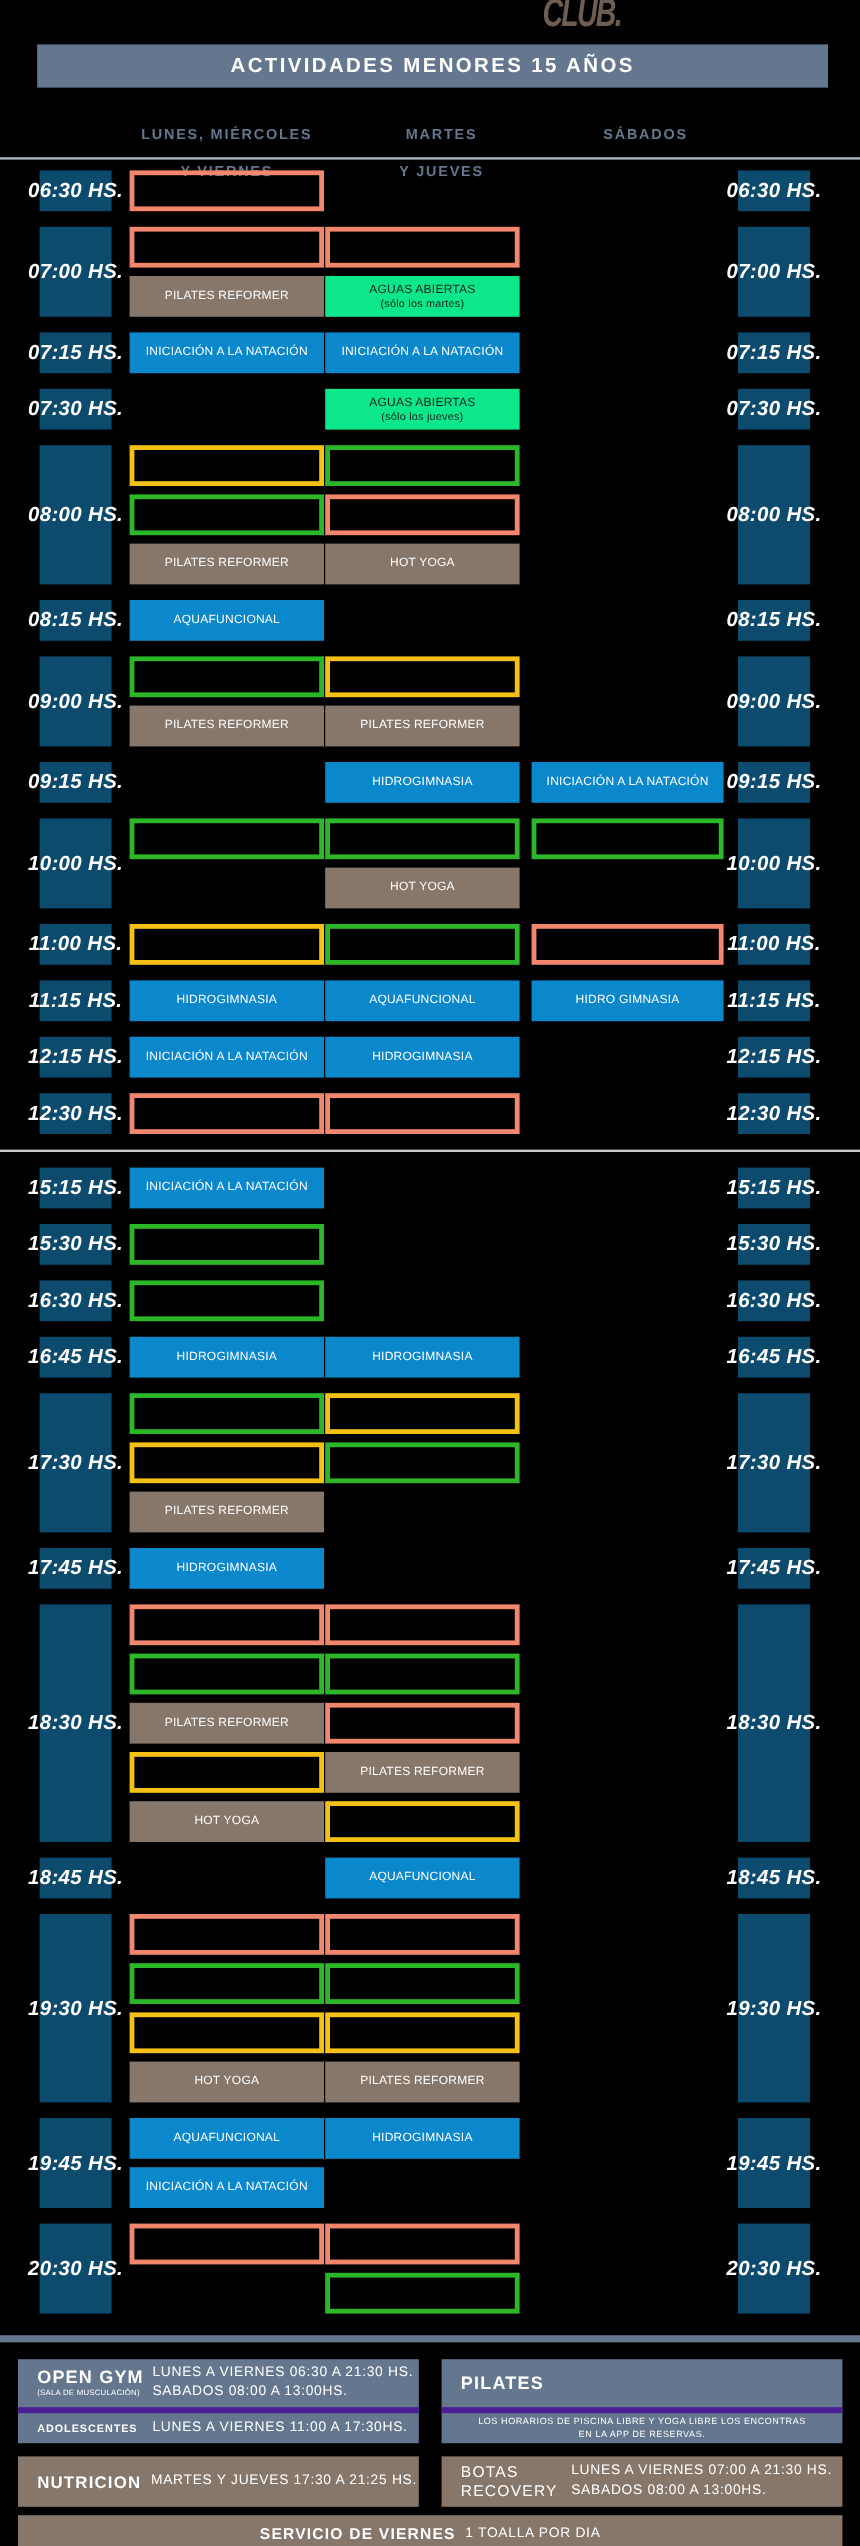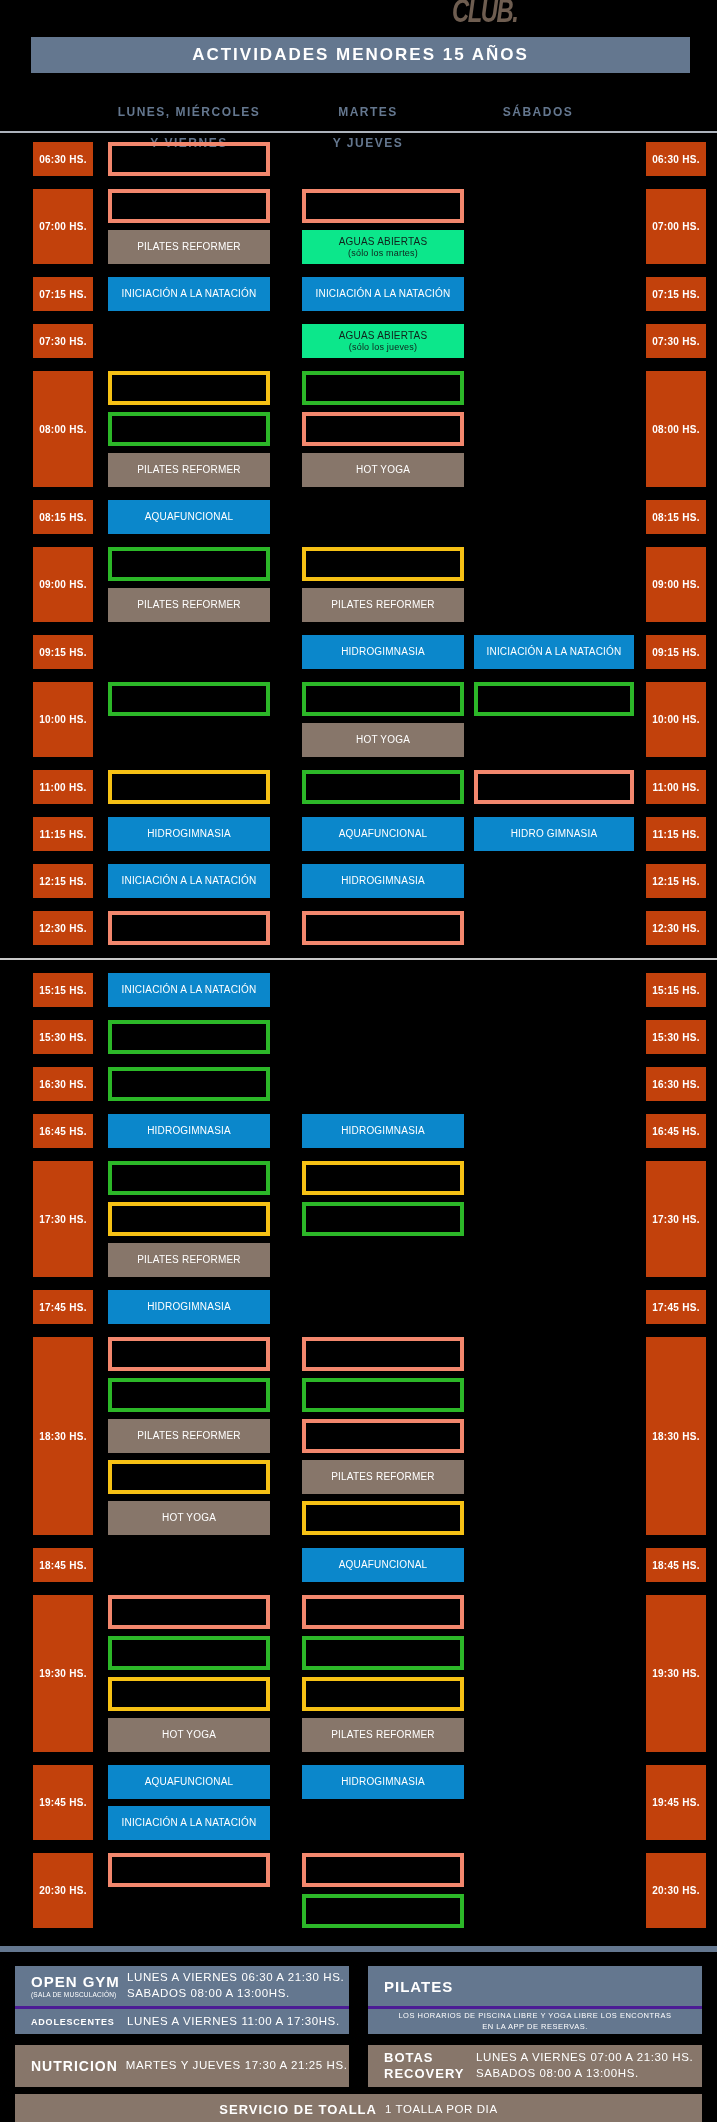--- a/index.html
+++ b/index.html
@@ -23,62 +23,62 @@
     font-size:12px;line-height:1.3;letter-spacing:1.5px;white-space:pre-line;
   }
   .ch1{left:88px;width:202px}
   .ch2{left:287px;width:162px}
   .ch3{left:458px;width:160px}
   .toprule{position:absolute;top:131px;left:0;width:717px;height:2px;background:#ADB3BC}
   
   #schedule{position:absolute;top:142px;left:0;width:717px}
   .srow{display:flex;align-items:stretch;padding-left:33px;margin-bottom:13px}
   .tbox{
-    width:60px;min-height:34px;background:#c2410c;color:#fff;font-weight:bold;
-    font-size:10px;letter-spacing:.3px;display:flex;align-items:center;
-    justify-content:center;white-space:nowrap;flex:0 0 auto;
+    width:60px;min-height:34px;background:#0c4a6e;color:#fff;font-weight:bold;
+    font-size:17px;letter-spacing:.3px;display:flex;align-items:center;
+    justify-content:center;white-space:nowrap;flex:0 0 auto;font-style:italic;
   }
   .tbox.right{margin-left:12px}
   .colcells{display:flex;flex-direction:column;flex:0 0 auto}
   .c1{width:162px;margin-left:15px}
-  .c2{width:162px;margin-left:32px}
+  .c2{width:162px;margin-left:1px}
   .c3{width:160px;margin-left:10px}
   .cell{
     height:34px;margin-bottom:7px;box-sizing:border-box;flex:0 0 auto;
     display:flex;flex-direction:column;align-items:center;justify-content:center;
     font-size:10px;color:#fff;text-align:center;line-height:1.15;letter-spacing:.2px;
   }
   .cell:last-child{margin-bottom:0}
   .cell.outline{border:4px solid;background:transparent}
   .cell .sub{font-size:9px;margin-top:1px}
   .cell.darktext{color:#10221c}
   .sdivider{height:2px;background:#C9C9C9;margin:0 0 13px 0;width:717px}
   
   .botbar{position:absolute;top:1946px;left:0;width:717px;height:6px;background:#64778F}
   #info{position:absolute;top:1966px;left:15px;width:687px;color:#fff}
   .inforow{display:flex;justify-content:space-between}
   .rowA{margin-bottom:11px}
   .rowB{margin-bottom:7px}
   .ibox{width:334px;box-sizing:border-box}
   .slatebox{background:#64778F}
   .taupebox{background:#87766A}
-  .ibox-top{height:40px;display:flex;align-items:center;padding:0 10px 0 16px;border-bottom:3px solid #4c1d95}
+  .ibox-top{height:40px;display:flex;align-items:center;padding:0 10px 0 16px;border-bottom:5px solid #4c1d95}
   .ibox-bottom{height:25px;display:flex;align-items:center;padding:0 10px 0 16px}
   .ilabel{width:96px;flex:0 0 auto}
   .big{font-size:15px;font-weight:bold;letter-spacing:1px;line-height:1;white-space:nowrap}
   .tiny{font-size:6.5px;letter-spacing:.2px;margin-top:2px;white-space:nowrap}
   .smlab{font-size:9px;font-weight:bold;letter-spacing:.8px}
   .itext{font-size:11.5px;letter-spacing:.6px;line-height:1.35;white-space:nowrap}
   .ibox-note{height:25px;display:flex;flex-direction:column;align-items:center;justify-content:center;
     font-size:7.5px;letter-spacing:.5px;line-height:1.4;text-align:center}
   .nut{height:42px;display:flex;align-items:center;padding:0 10px 0 16px}
   .nut .big{margin-right:8px;font-size:14px}
   .nut .itext{display:inline}
   .bot{height:42px;display:flex;align-items:center;padding:0 10px 0 16px}
-  .bot .ilabel{width:92px;font-size:13px;font-weight:bold;letter-spacing:1px;line-height:1.2}
+  .bot .ilabel{width:92px;font-size:13px;font-weight:normal;letter-spacing:1px;line-height:1.2}
   .towelbar{height:30px;display:flex;align-items:center;justify-content:center}
   .towelbar .big{font-size:13px;margin-right:8px}
   .towelbar .val{font-size:11.5px;letter-spacing:.6px}
 </style>
 </head>
 <body>
 
 <div class="logo">CLUB.</div>
 <div class="titlebar">ACTIVIDADES MENORES 15 AÑOS</div>
 
@@ -485,16 +485,16 @@
     </div>
     <div class="ibox taupebox bot">
       <div class="ilabel">BOTAS RECOVERY</div>
       <div class="itext">
         <div>LUNES A VIERNES 07:00 A 21:30 HS.</div>
         <div>SABADOS 08:00 A 13:00HS.</div>
       </div>
     </div>
   </div>
   <div class="towelbar taupebox">
-    <span class="big">SERVICIO DE TOALLA</span>
+    <span class="big">SERVICIO DE VIERNES</span>
     <span class="val">1 TOALLA POR DIA</span>
   </div>
 </div>
 
 </body></html>

